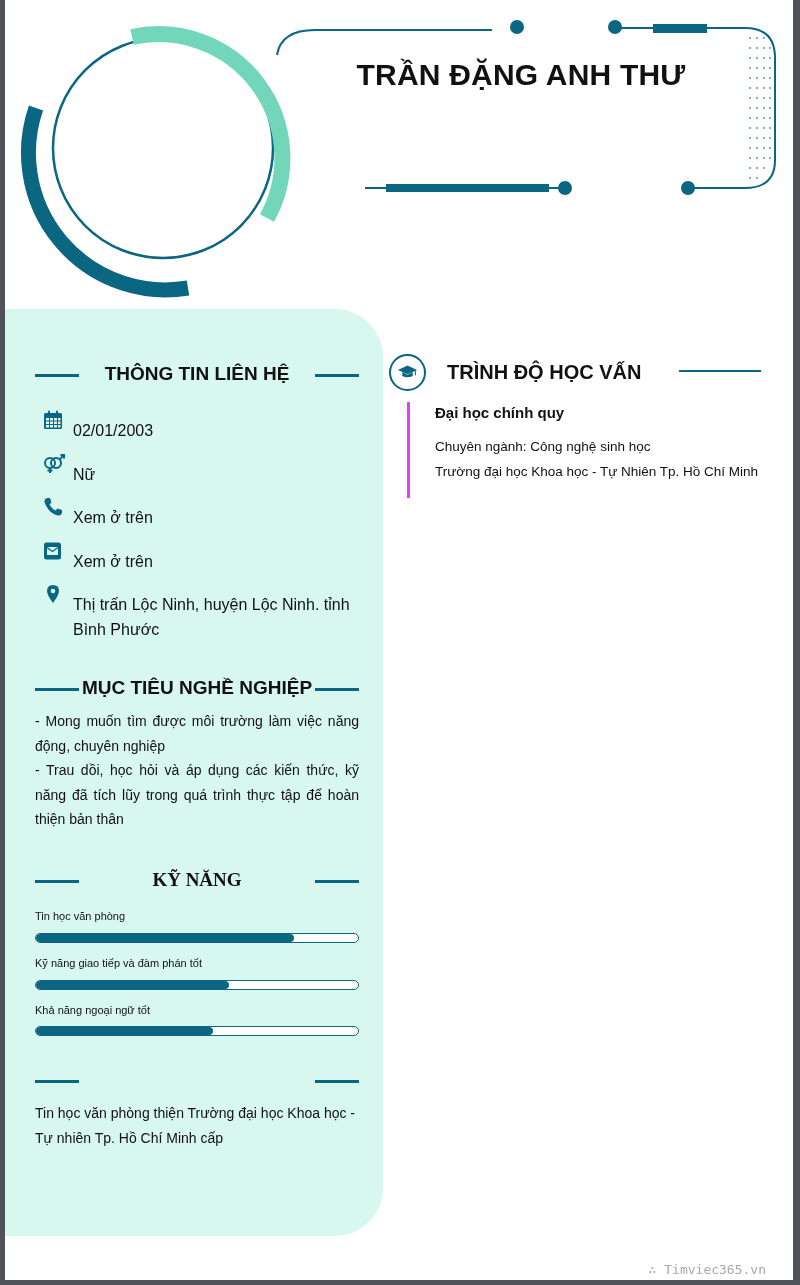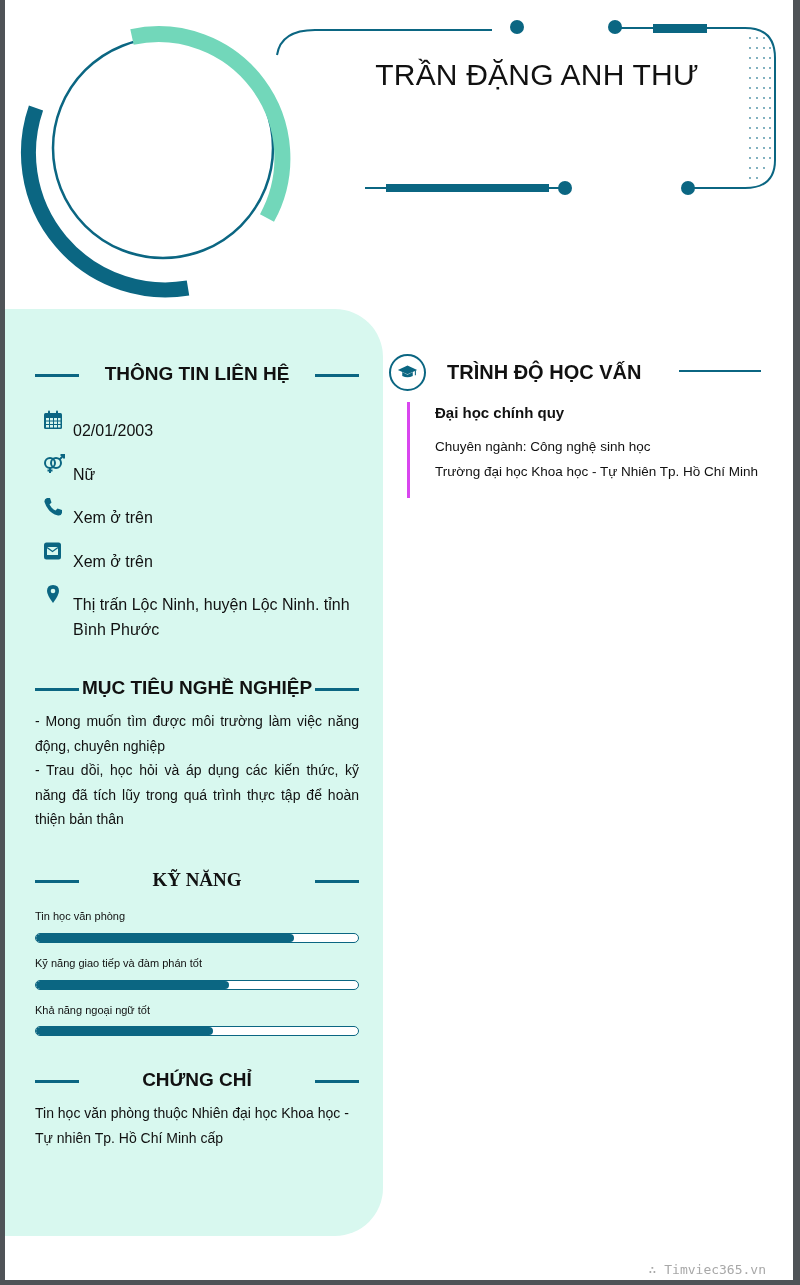--- a/index.html
+++ b/index.html
@@ -2,21 +2,21 @@
 <html><head>
 <meta charset="utf-8">
 <style>
   html, body { margin:0; padding:0; }
   body {
     width:800px; height:1285px; background:#4f5357; position:relative; overflow:hidden;
     font-family: "Liberation Sans", "DejaVu Sans", sans-serif; color:#111;
   }
   .page { position:absolute; left:5px; top:0; width:788px; height:1280px; background:#fff; overflow:hidden; }
   .deco { position:absolute; left:0; top:0; }
-  .name { position:absolute; left:316px; top:58px; width:432px; text-align:center; font-weight:normal; font-size:30px; color:#111; letter-spacing:0.2px; }
+  .name { position:absolute; left:300px; top:58px; width:432px; text-align:center; font-weight:bold; font-size:30px; color:#111; letter-spacing:0.2px; }
   .role { position:absolute; left:316px; top:95px; width:432px; text-align:center; font-size:19px; color:#111; }
   .sidebar { position:absolute; left:0; top:309px; width:378px; height:927px; background:#d8f8ef; border-top-right-radius:48px; border-bottom-right-radius:48px; }
   .sec-head { position:absolute; left:30px; width:324px; height:30px; }
   .sec-head .line { position:absolute; top:14px; height:3px; width:44px; background:#0b6682; }
   .sec-head .line.l { left:0; }
   .sec-head .line.r { right:0; }
   .sec-head .title { position:absolute; left:0; right:0; top:3px; text-align:center; font-weight:bold; font-size:19px; color:#111; }
   .contact { position:absolute; left:38px; width:310px; }
   .contact .ico { position:absolute; left:0; top:0; width:20px; height:20px; color:#0b6682; }
   .contact .txt { position:absolute; left:30px; top:8px; width:280px; font-size:16px; line-height:25px; color:#111; }
@@ -211,24 +211,23 @@
       <div class="fill" style="width:60%;"></div>
     </div>
 
   <div class="skill-label" style="top:1004px;">Khả năng ngoại ngữ tốt</div>
   <div class="bar" style="top:1026px;">
       <div class="fill" style="width:55%;"></div>
     </div>
 
   <div class="sec-head" style="top:1066px;">
     <div class="line l"></div>
-    <div class="title">CHỨNG CHỈ</div>
-    <div class="line r"></div>
-  </div>
-  <div class="para" style="top:1101px; text-align:left;">Tin học văn phòng thuộc Nhiên đại học Khoa học - Tự nhiên Tp. Hồ Chí Minh cấp</div>
+    <div class="line r"></div>
+  </div>
+  <div class="para" style="top:1101px; text-align:left;">Tin học văn phòng thiện Trường đại học Khoa học - Tự nhiên Tp. Hồ Chí Minh cấp</div>
 
   <div class="edu-head">
     <div class="circle">
       <svg viewBox="0 0 24 24" width="21" height="21" style="position:absolute;left:6px;top:6px;">
         <polygon points="12,4 23,9 12,14 1,9" fill="#0b6682"></polygon>
         <path d="M6 11.5 L6 16 Q12 19 18 16 L18 11.5 L12 14.5 Z" fill="#0b6682"></path>
         <line x1="21" y1="9.5" x2="21" y2="15" stroke="#0b6682" stroke-width="1.2"></line>
       </svg>
     </div>
     <div class="title">TRÌNH ĐỘ HỌC VẤN</div>

